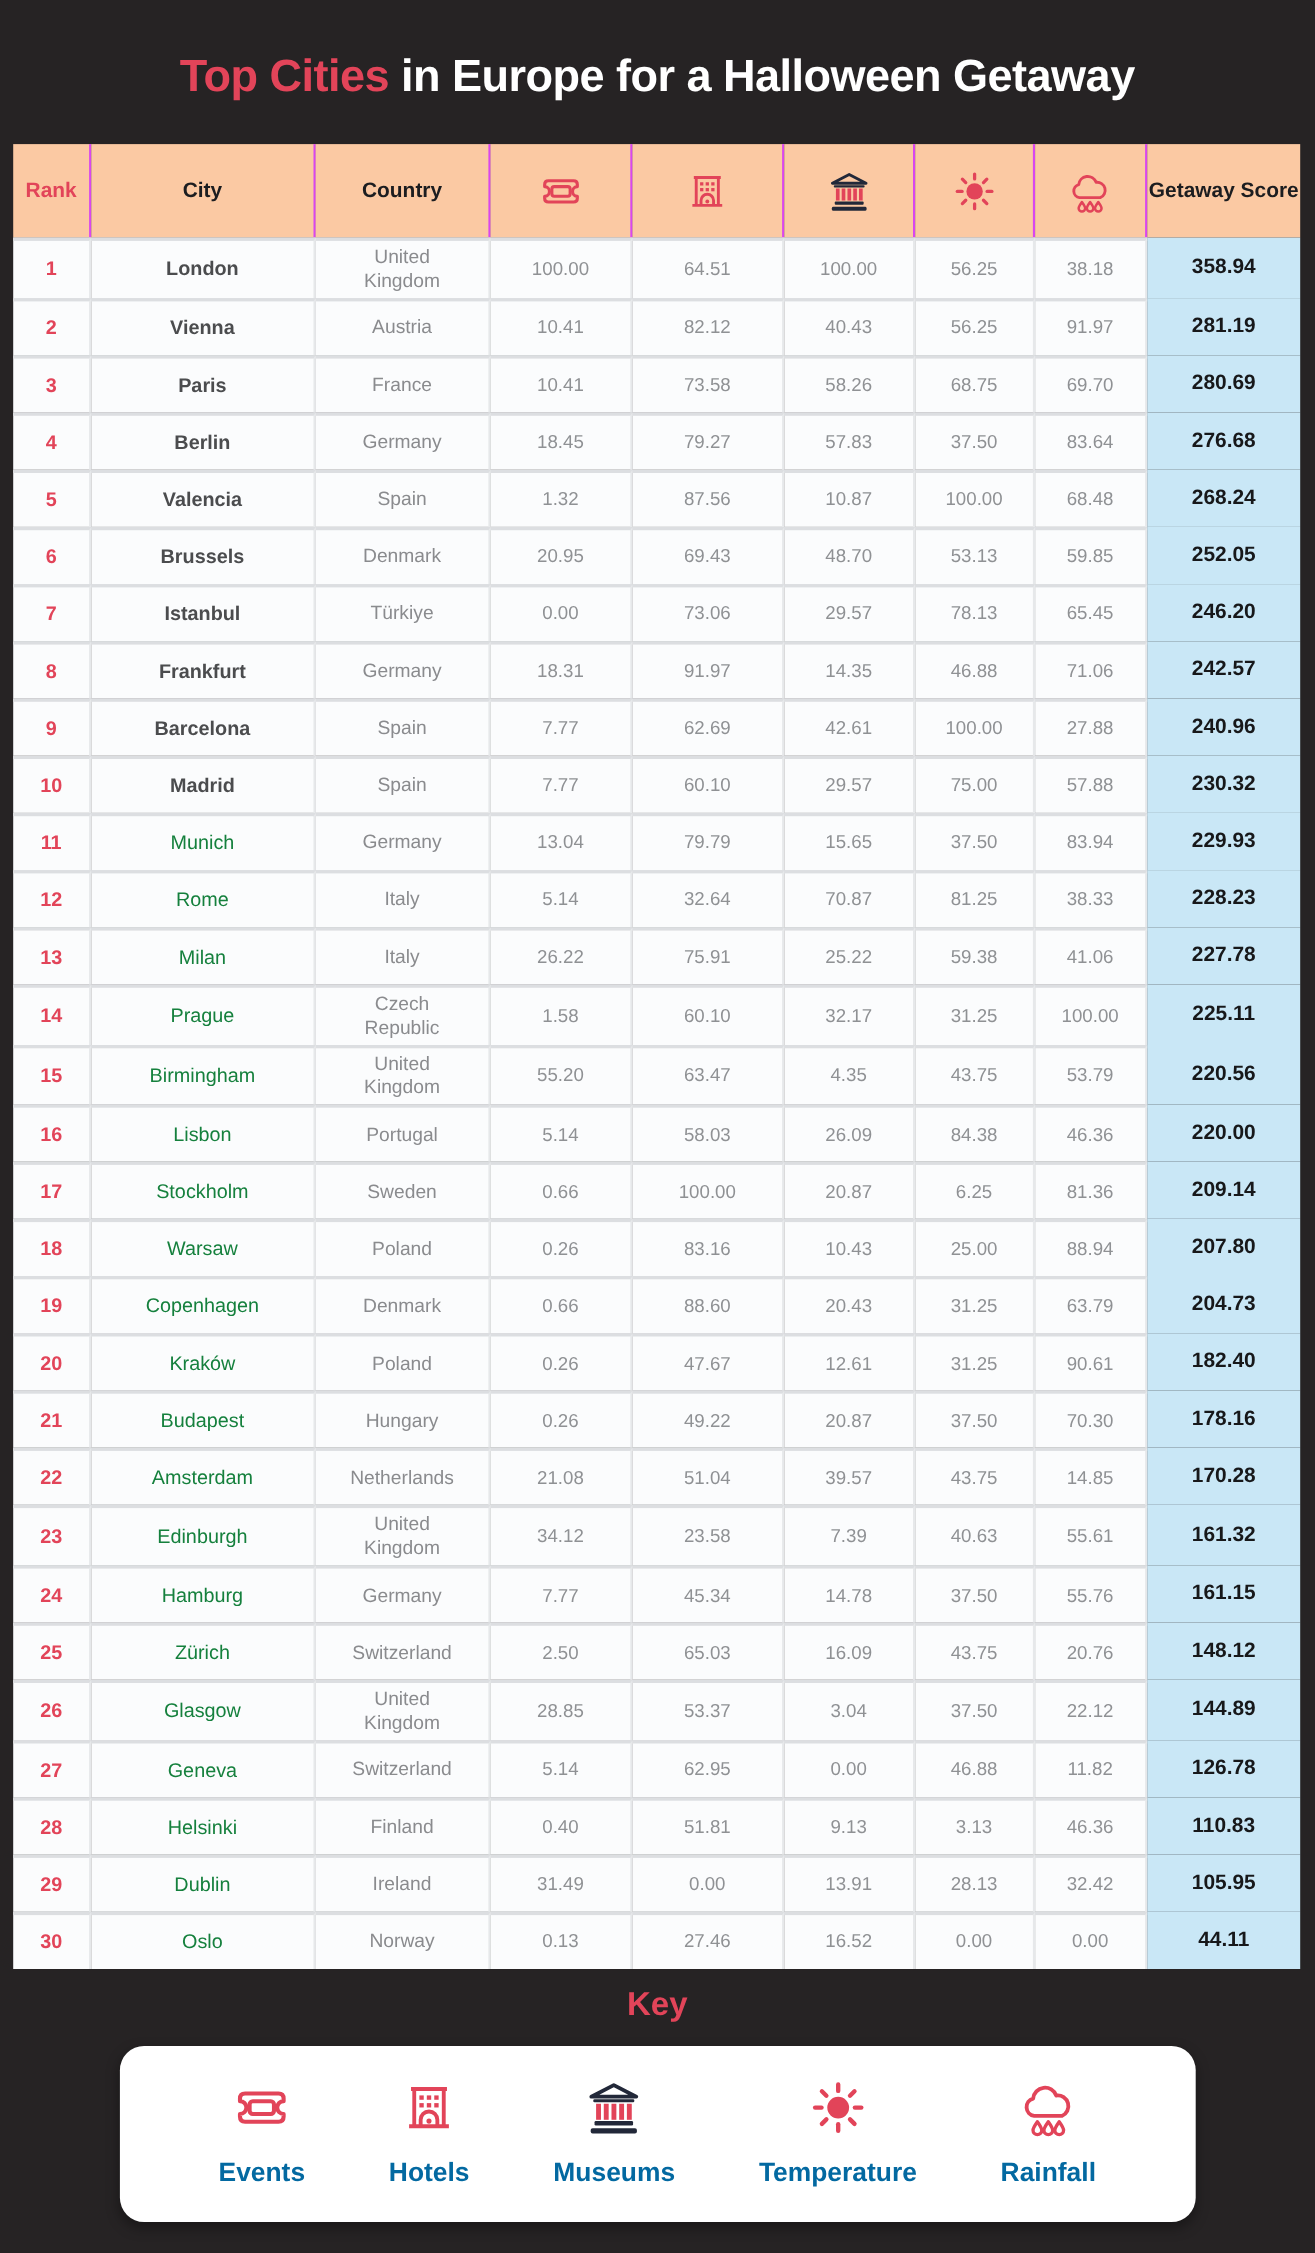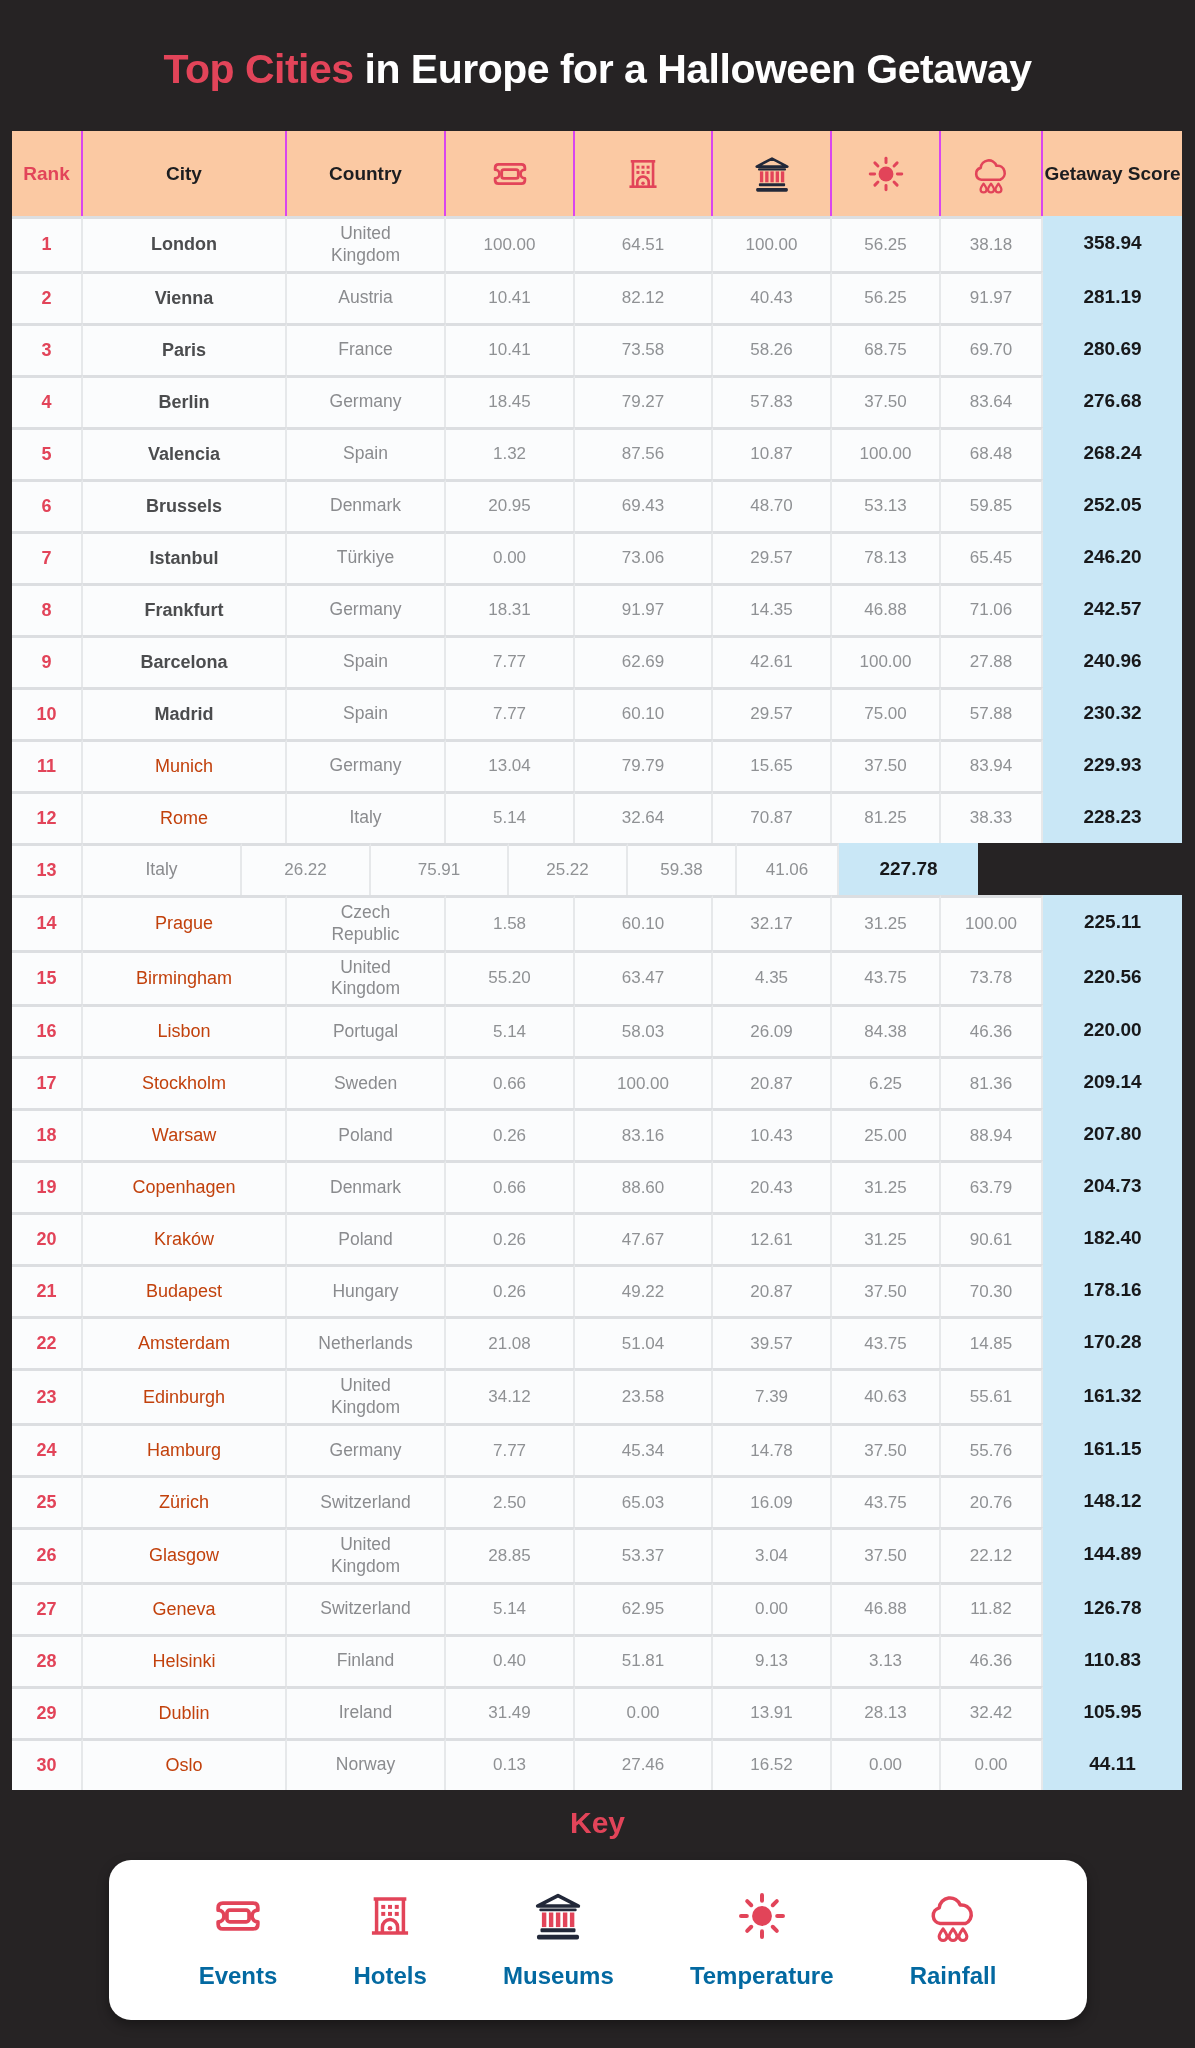--- a/index.html
+++ b/index.html
@@ -57,21 +57,21 @@
   .w-city    { width: 204px; flex: none; }
   .w-country { width: 159px; flex: none; }
   .w-ev      { width: 129px; flex: none; }
   .w-ho      { width: 138px; flex: none; }
   .w-mu      { width: 119px; flex: none; }
   .w-te      { width: 109px; flex: none; }
   .w-ra      { width: 102px; flex: none; }
   .w-sc      { width: 139px; flex: none; }
 
   .c-rank  { color: #e24459; font-weight: 700; font-size: 18px; }
-  .c-city  { color: #c2410c; font-size: 18px; }
+  .c-city  { color: #15803d; font-size: 18px; }
   .trow.top10 .c-city { color: #4b4c4e; font-weight: 700; }
   .c-country { color: #8a8b8e; font-size: 17.5px; line-height: 1.25; padding: 4px 19px; }
   .c-val   { color: #8f9194; font-size: 17px; }
   .c-score {
     background: #c9e7f6;
     border-top: none;
     border-right: none;
     color: #17181a;
     font-weight: 700;
     font-size: 19px;
@@ -322,20 +322,21 @@
         <div class="cell c-country w-country">Italy</div>
         <div class="cell c-val w-ev">5.14</div>
         <div class="cell c-val w-ho">32.64</div>
         <div class="cell c-val w-mu">70.87</div>
         <div class="cell c-val w-te">81.25</div>
         <div class="cell c-val w-ra">38.33</div>
         <div class="cell c-score w-sc">228.23</div>
       </div>
       <div class="trow">
         <div class="cell c-rank w-rank">13</div>
+        <div class="cell c-city w-city">Milan</div>
         <div class="cell c-country w-country">Italy</div>
         <div class="cell c-val w-ev">26.22</div>
         <div class="cell c-val w-ho">75.91</div>
         <div class="cell c-val w-mu">25.22</div>
         <div class="cell c-val w-te">59.38</div>
         <div class="cell c-val w-ra">41.06</div>
         <div class="cell c-score w-sc">227.78</div>
       </div>
       <div class="trow">
         <div class="cell c-rank w-rank">14</div>
@@ -349,21 +350,21 @@
         <div class="cell c-score w-sc">225.11</div>
       </div>
       <div class="trow">
         <div class="cell c-rank w-rank">15</div>
         <div class="cell c-city w-city">Birmingham</div>
         <div class="cell c-country w-country">United Kingdom</div>
         <div class="cell c-val w-ev">55.20</div>
         <div class="cell c-val w-ho">63.47</div>
         <div class="cell c-val w-mu">4.35</div>
         <div class="cell c-val w-te">43.75</div>
-        <div class="cell c-val w-ra">73.78</div>
+        <div class="cell c-val w-ra">53.79</div>
         <div class="cell c-score w-sc">220.56</div>
       </div>
       <div class="trow">
         <div class="cell c-rank w-rank">16</div>
         <div class="cell c-city w-city">Lisbon</div>
         <div class="cell c-country w-country">Portugal</div>
         <div class="cell c-val w-ev">5.14</div>
         <div class="cell c-val w-ho">58.03</div>
         <div class="cell c-val w-mu">26.09</div>
         <div class="cell c-val w-te">84.38</div>

